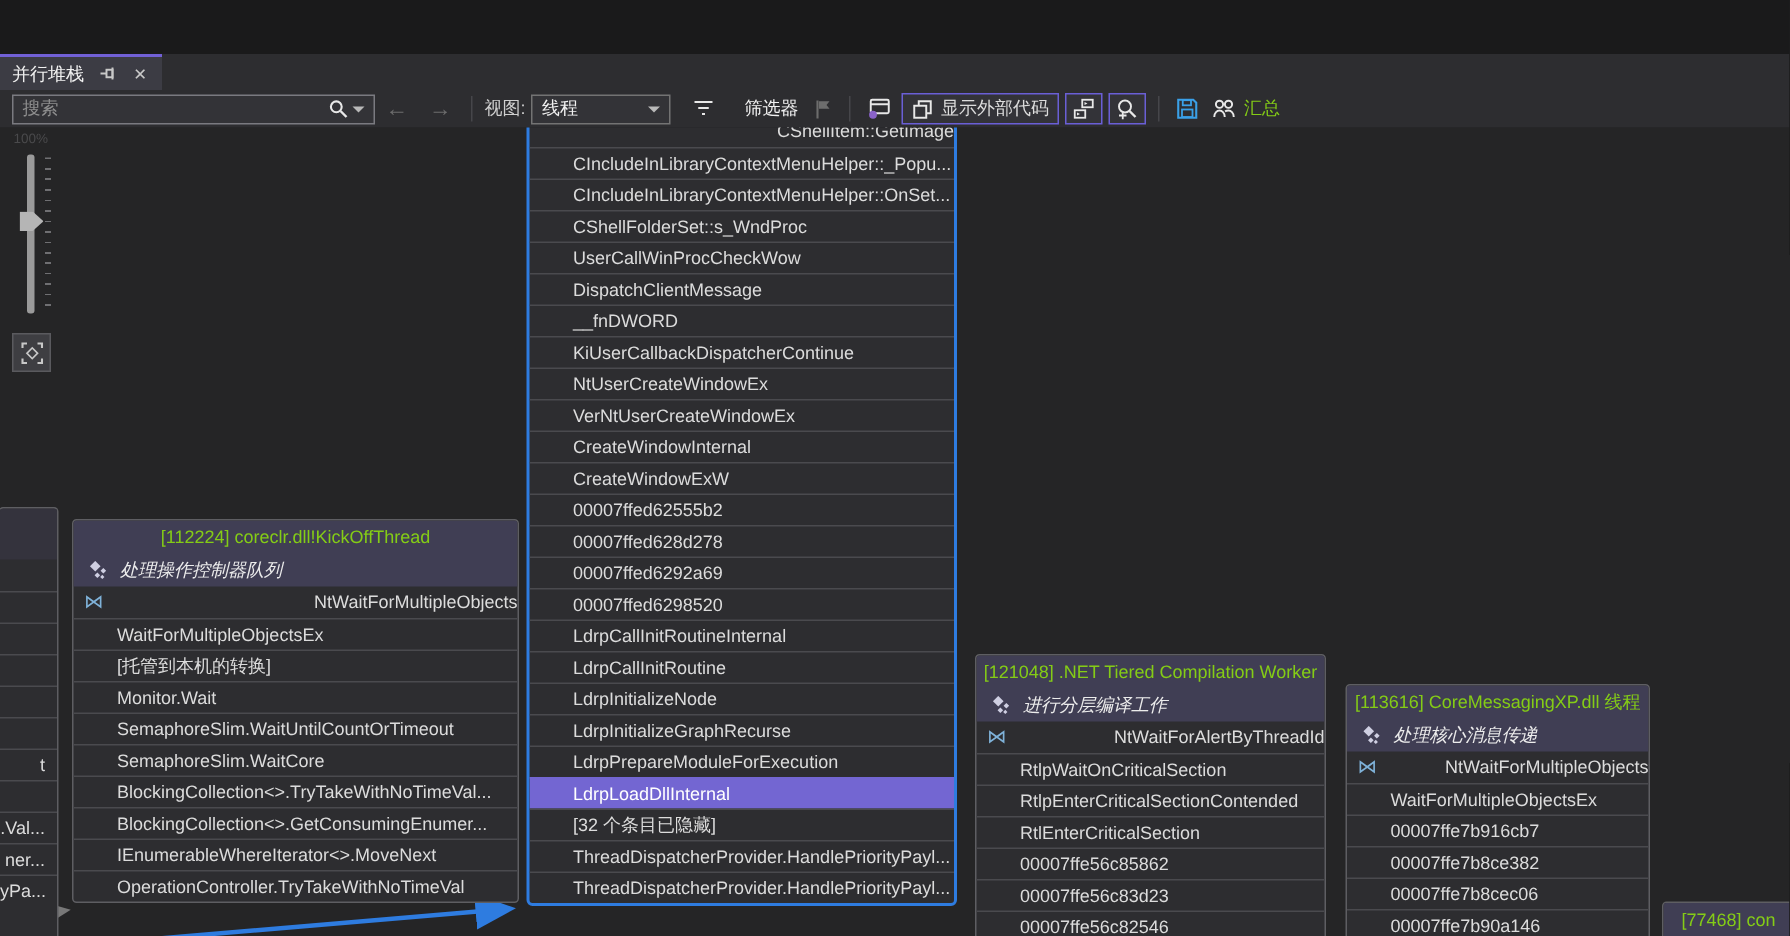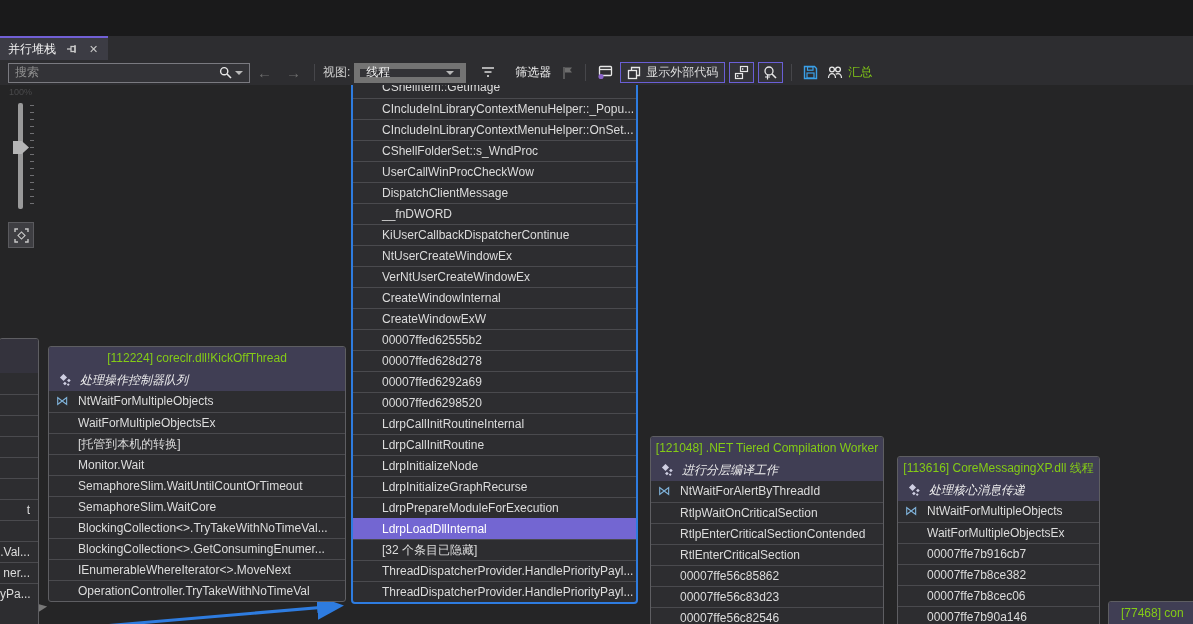--- a/index.html
+++ b/index.html
@@ -16,21 +16,21 @@
   
   #toolbar{position:absolute;left:0;top:24px;width:100%;height:25px;background:#2d2d30;display:flex;align-items:center;font-size:12px;}
   .sep{width:1px;height:17px;background:#46464a;margin:0 6px;flex:none;}
   #searchbox{position:relative;width:242px;height:20px;margin-left:8px;background:#333337;border:1px solid #7a7a80;
              display:flex;align-items:center;flex:none;}
   #searchbox .ph{color:#8f8f8f;padding-left:6px;flex:1;}
   #searchbox .mag{display:flex;align-items:center;gap:3px;padding:0 6px;color:#e8e8e8;}
   .caret{width:0;height:0;border-left:4px solid transparent;border-right:4px solid transparent;border-top:4px solid #b9b9b9;}
   .navbtn{color:#6d6d6d;font-size:15px;padding:0 7px;line-height:20px;}
   #view-label{color:#cfcfcf;margin:0 4px 0 2px;}
-  #view-select{width:112px;height:20px;background:#333337;border:6px solid #737373;display:flex;align-items:center;
+  #view-select{width:93px;height:20px;background:#333337;border:1px solid #737373;display:flex;align-items:center;
                justify-content:space-between;padding:0 6px;color:#f1f1f1;}
   .tb-item{display:flex;align-items:center;gap:5px;padding:0 5px;color:#f1f1f1;flex:none;}
   .toggle{border:1px solid #6a5fd6;background:#333338;height:21px;display:flex;align-items:center;gap:5px;padding:4px 6px;margin:0 2px;flex:none;}
   svg.ic{display:block;}
   #summary-group{display:flex;align-items:center;gap:5px;padding:0 4px;color:#84cc16;}
 
   
   #canvas{position:absolute;left:0;top:49px;width:1193px;height:575px;background:#252526;overflow:hidden;}
   #arrow-layer{position:absolute;left:0;top:0;width:100%;height:100%;}
 
@@ -47,21 +47,21 @@
       display:flex;align-items:center;justify-content:center;}
 
   
   .stack{position:absolute;background:#2d2d30;border:1px solid #5e5e62;border-radius:3px;overflow:hidden;font-size:12px;}
   .stack.current{border:2px solid #2e7ce0;border-radius:4px;}
   .stack .hdr{background:#403e54;color:#84cc16;text-align:center;height:23px;line-height:23px;white-space:nowrap;overflow:hidden;}
   .stack .sub{background:#403e54;color:#ececec;font-style:italic;height:21px;display:flex;align-items:center;gap:7px;
               padding-left:10px;white-space:nowrap;overflow:hidden;}
   .frame{position:relative;height:21px;line-height:20px;border-top:1px solid #4a4a4e;padding-left:29px;
          white-space:nowrap;overflow:hidden;color:#dcdcdc;}
-  .frame:first-of-type{border-top:none;}
+  .frame:first-of-type{border-top:none;text-align:right;}
   .frame.selected{background:#7366d2;color:#ffffff;border-top-color:#7366d2;}
   .frame .wait-ic{position:absolute;left:7px;top:0;color:#7fb2d9;font-size:13px;}
   .sparkles{flex:none;}
 
   .edge-box .frame{padding-left:0;padding-right:8px;text-align:right;}
 </style>
 </head>
 <body>
 
 <div id="app">

